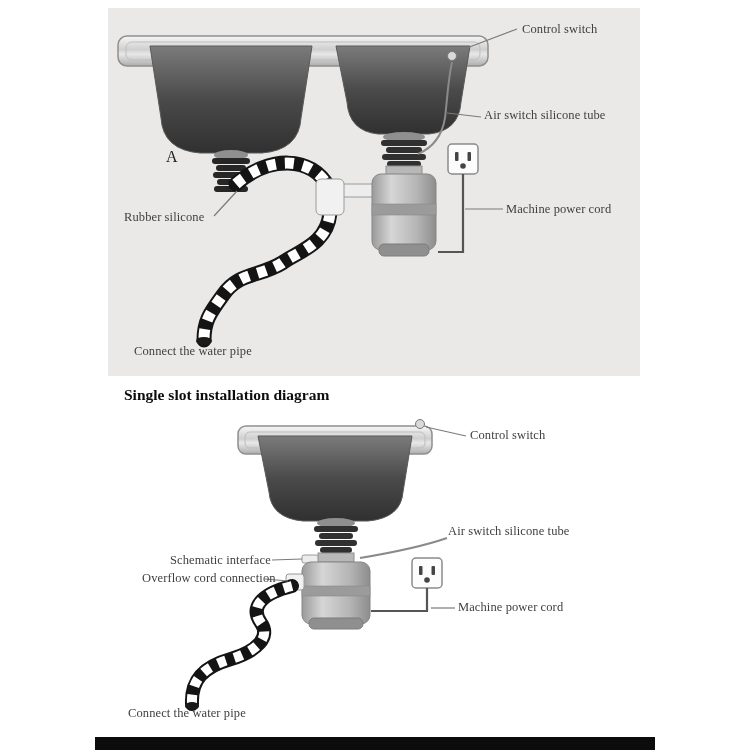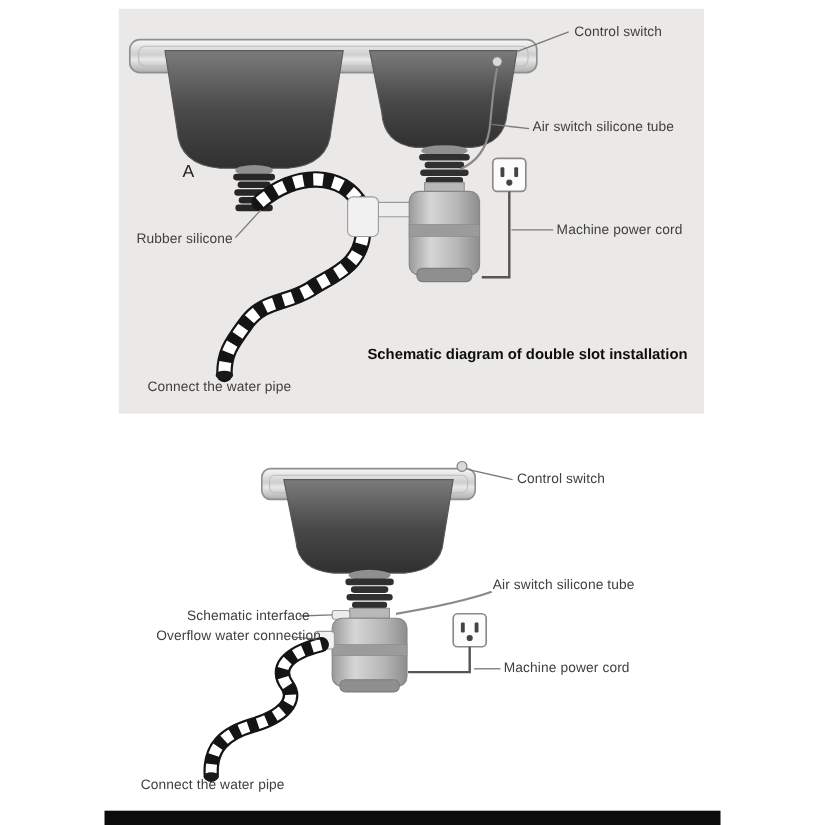--- a/index.html
+++ b/index.html
@@ -1,17 +1,17 @@
 <!DOCTYPE html>
 <html><head>
 <meta charset="utf-8">
 <style>
   html,body{margin:0;padding:0;background:#fff;}
   .stage{position:relative;width:750px;height:750px;background:#ffffff;overflow:hidden;
-         font-family:Liberation Sans, sans-serif;}
+         font-family:Liberation Serif, serif;}
   .panel{position:absolute;left:108px;top:8px;width:532px;height:368px;background:#eae9e7;}
   svg.gfx{position:absolute;left:0;top:0;}
   .lbl{position:absolute;font-size:12.5px;color:#3f3f3f;white-space:nowrap;letter-spacing:.1px;}
   .title-top{position:absolute;font-size:13.5px;font-weight:bold;color:#0d0d0d;white-space:nowrap;}
   .heading{position:absolute;font-size:15.5px;font-weight:bold;color:#0d0d0d;white-space:nowrap;}
   .letterA{position:absolute;font-size:16px;color:#222;}
 </style>
 </head>
 <body>
 
@@ -151,22 +151,22 @@
 
     <rect x="95" y="737" width="560" height="13" fill="#0c0c0c"></rect>
   </svg>
 
   <div class="lbl" style="left:522px;top:22px;">Control switch</div>
   <div class="lbl" style="left:484px;top:108px;">Air switch silicone tube</div>
   <div class="lbl" style="left:506px;top:202px;">Machine power cord</div>
   <div class="lbl" style="left:124px;top:210px;">Rubber silicone</div>
   <div class="letterA" style="left:166px;top:148px;">A</div>
   <div class="lbl" style="left:134px;top:344px;">Connect the water pipe</div>
-  <div class="title-top" style="left:334px;top:314px;">Schematic diagram of double slot installation</div>
 
+  <div class="heading" style="left:124px;top:386px;">Single slot installation diagram</div>
   <div class="lbl" style="left:470px;top:428px;">Control switch</div>
   <div class="lbl" style="left:448px;top:524px;">Air switch silicone tube</div>
   <div class="lbl" style="left:170px;top:553px;">Schematic interface</div>
-  <div class="lbl" style="left:142px;top:571px;">Overflow water connection</div>
+  <div class="lbl" style="left:142px;top:571px;">Overflow cord connection</div>
   <div class="lbl" style="left:458px;top:600px;">Machine power cord</div>
   <div class="lbl" style="left:128px;top:706px;">Connect the water pipe</div>
 
 </div>
 
 </body></html>

